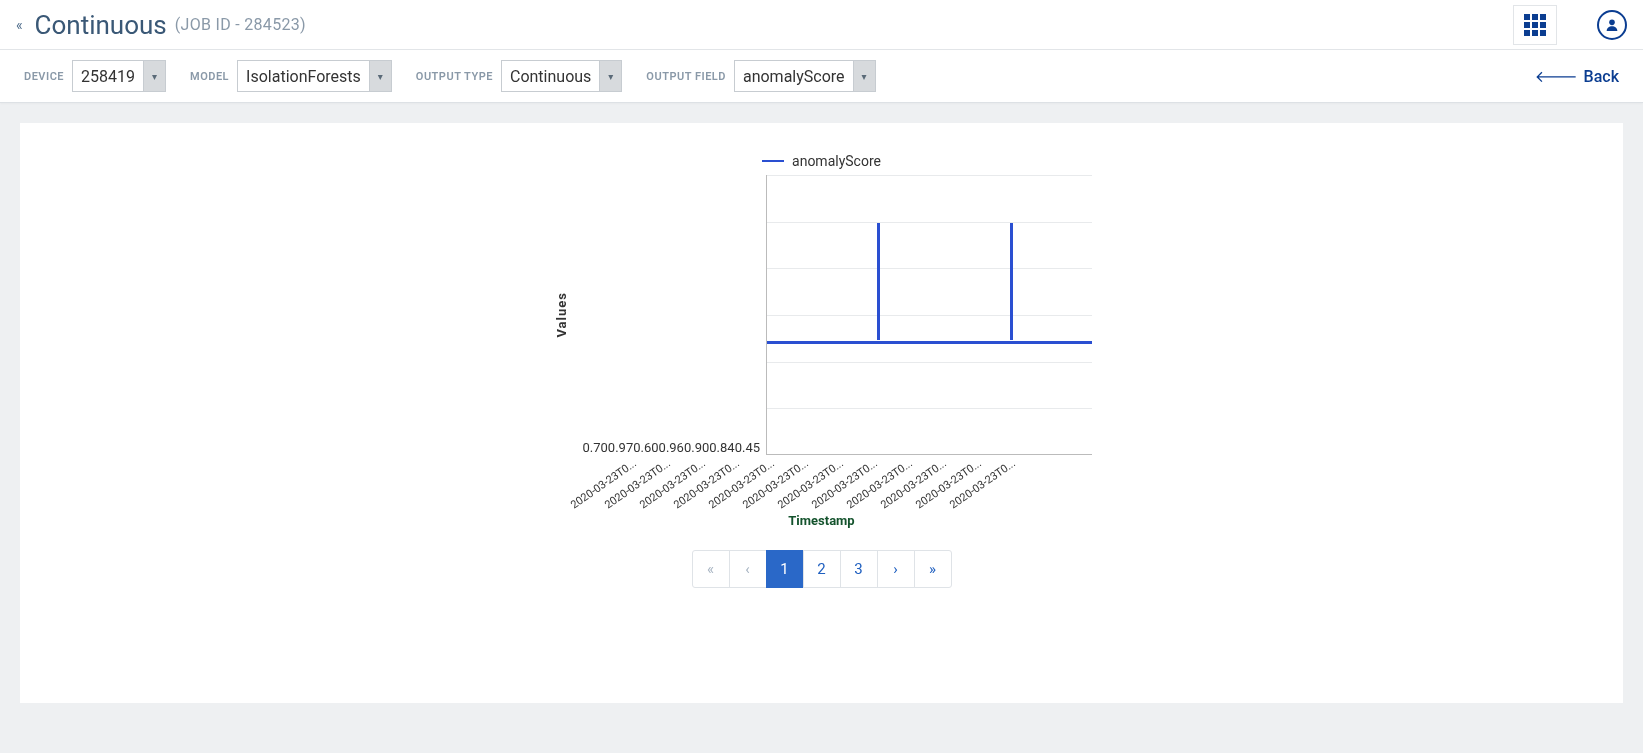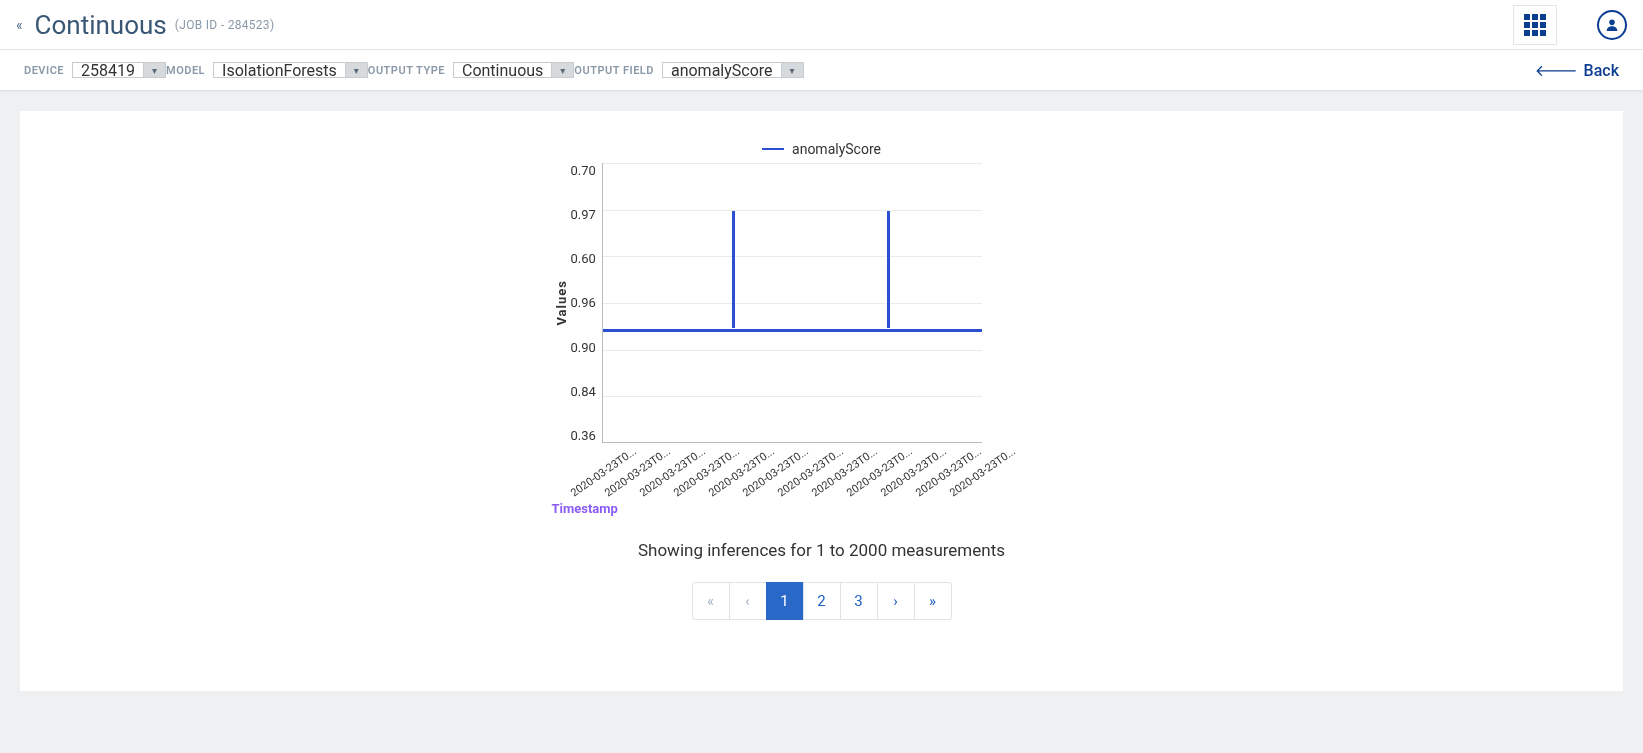--- a/index.html
+++ b/index.html
@@ -23,21 +23,21 @@
     margin-right: 12px;
     cursor: pointer;
   }
   .page-title {
     font-size: 26px;
     font-weight: 400;
     color: #3a5876;
     margin-right: 8px;
   }
   .page-subtitle {
-    font-size: 12px;
+    font-size: 16px;
     color: #8a99a8;
     text-transform: uppercase;
     letter-spacing: 0.3px;
   }
   .topbar-spacer { flex: 1; }
   .apps-btn {
     border: 1px solid #e2e5e8;
     padding: 8px 10px;
     display: flex;
     align-items: center;
@@ -61,36 +61,37 @@
     margin-left: 20px;
   }
   .user-icon-inner { width: 16px; height: 16px; }
 
   .filterbar {
     background: #fff;
     border-bottom: 1px solid #dde1e5;
     display: flex;
     align-items: center;
     padding: 10px 24px;
+    gap: 24px;
     box-shadow: 0 1px 2px rgba(0,0,0,0.03);
   }
   .filter-group { display: flex; align-items: center; gap: 8px; }
   .filter-label {
     font-size: 11px;
     color: #8a99a8;
     text-transform: uppercase;
     letter-spacing: 0.5px;
     font-weight: 600;
   }
   .select {
     display: flex;
     align-items: stretch;
     border: 1px solid #c7ccd1;
     background: #fff;
-    height: 16px;
+    height: 32px;
     cursor: pointer;
   }
   .select-value {
     padding: 0 8px;
     display: flex;
     align-items: center;
     font-size: 16px;
     color: #333;
   }
   .select-caret {
@@ -149,27 +150,28 @@
     transform: rotate(180deg);
     font-size: 13px;
     font-weight: 700;
     color: #333;
     align-self: center;
     padding: 0 2px;
     letter-spacing: 1px;
   }
   .y-ticks {
     display: flex;
-    flex-direction: column;
+    flex-direction: row;
     justify-content: space-between;
     align-items: flex-end;
     font-size: 13px;
     color: #333;
     height: 280px;
     padding-right: 6px;
+    margin-left: 12px;
   }
   .plot {
     position: relative;
     width: 380px;
     height: 280px;
     border-left: 1px solid #bbb;
     border-bottom: 1px solid #bbb;
   }
   .gridline {
     position: absolute;
@@ -206,24 +208,24 @@
     white-space: nowrap;
     width: 0;
     position: relative;
   }
   .x-tick-label span {
     position: absolute;
     right: -4px;
     top: 0;
   }
   .x-axis-title {
-    text-align: left;
+    text-align: center;
     font-size: 13px;
     font-weight: 700;
-    color: #8b5cf6;
+    color: #14532d;
     margin-top: 54px;
   }
 
   .summary {
     font-size: 17px;
     color: #333;
     margin-top: 24px;
     text-align: center;
   }
 
@@ -324,21 +326,21 @@
     </div>
     <div class="chart-area">
       <div class="y-axis-title">Values</div>
       <div class="y-ticks">
         <span>0.70</span>
         <span>0.97</span>
         <span>0.60</span>
         <span>0.96</span>
         <span>0.90</span>
         <span>0.84</span>
-        <span>0.36</span>
+        <span>0.45</span>
       </div>
       <div class="plot">
 
         <div class="gridline" style="top:0px"></div>
         <div class="gridline" style="top:46.6px"></div>
         <div class="gridline" style="top:93.3px"></div>
         <div class="gridline" style="top:140px"></div>
         <div class="gridline" style="top:186.6px"></div>
         <div class="gridline" style="top:233.3px"></div>
 
@@ -385,21 +387,20 @@
             <span>2020-03-23T0...</span>
           </div>
         <div class="x-tick-label">
             <span>2020-03-23T0...</span>
           </div>
       </div>
     </div>
     <div class="x-axis-title">Timestamp</div>
   </div>
 
-  <div class="summary">Showing inferences for 1 to 2000 measurements</div>
 
   <div class="pagination">
     <div class="page-btn disabled">«</div>
     <div class="page-btn disabled">‹</div>
     <div class="page-btn active">1</div>
     <div class="page-btn">2</div>
     <div class="page-btn">3</div>
     <div class="page-btn">›</div>
     <div class="page-btn">»</div>
   </div>

